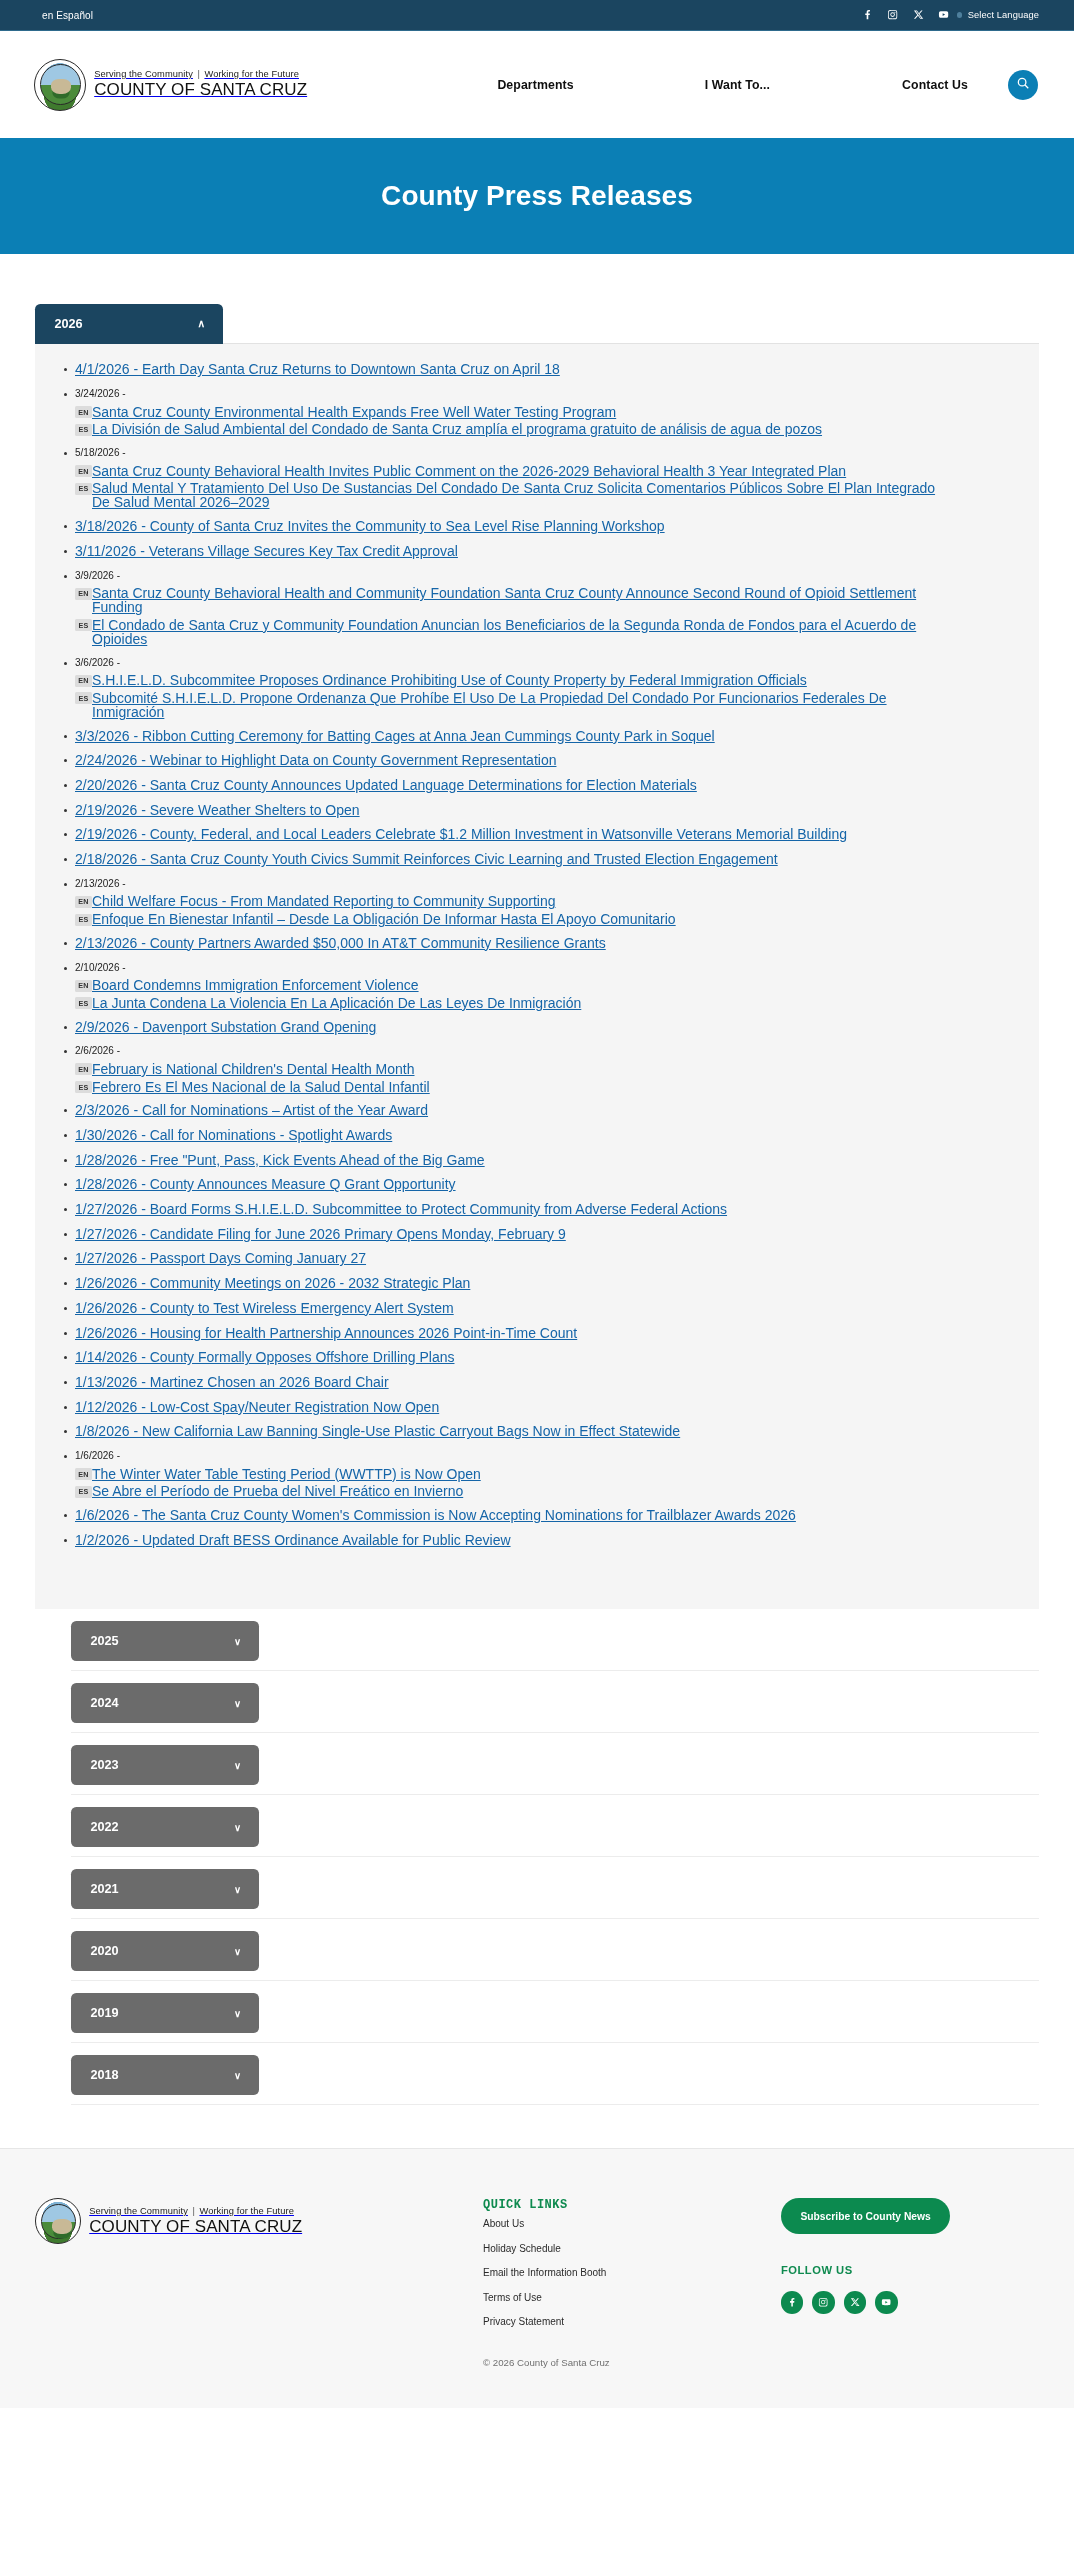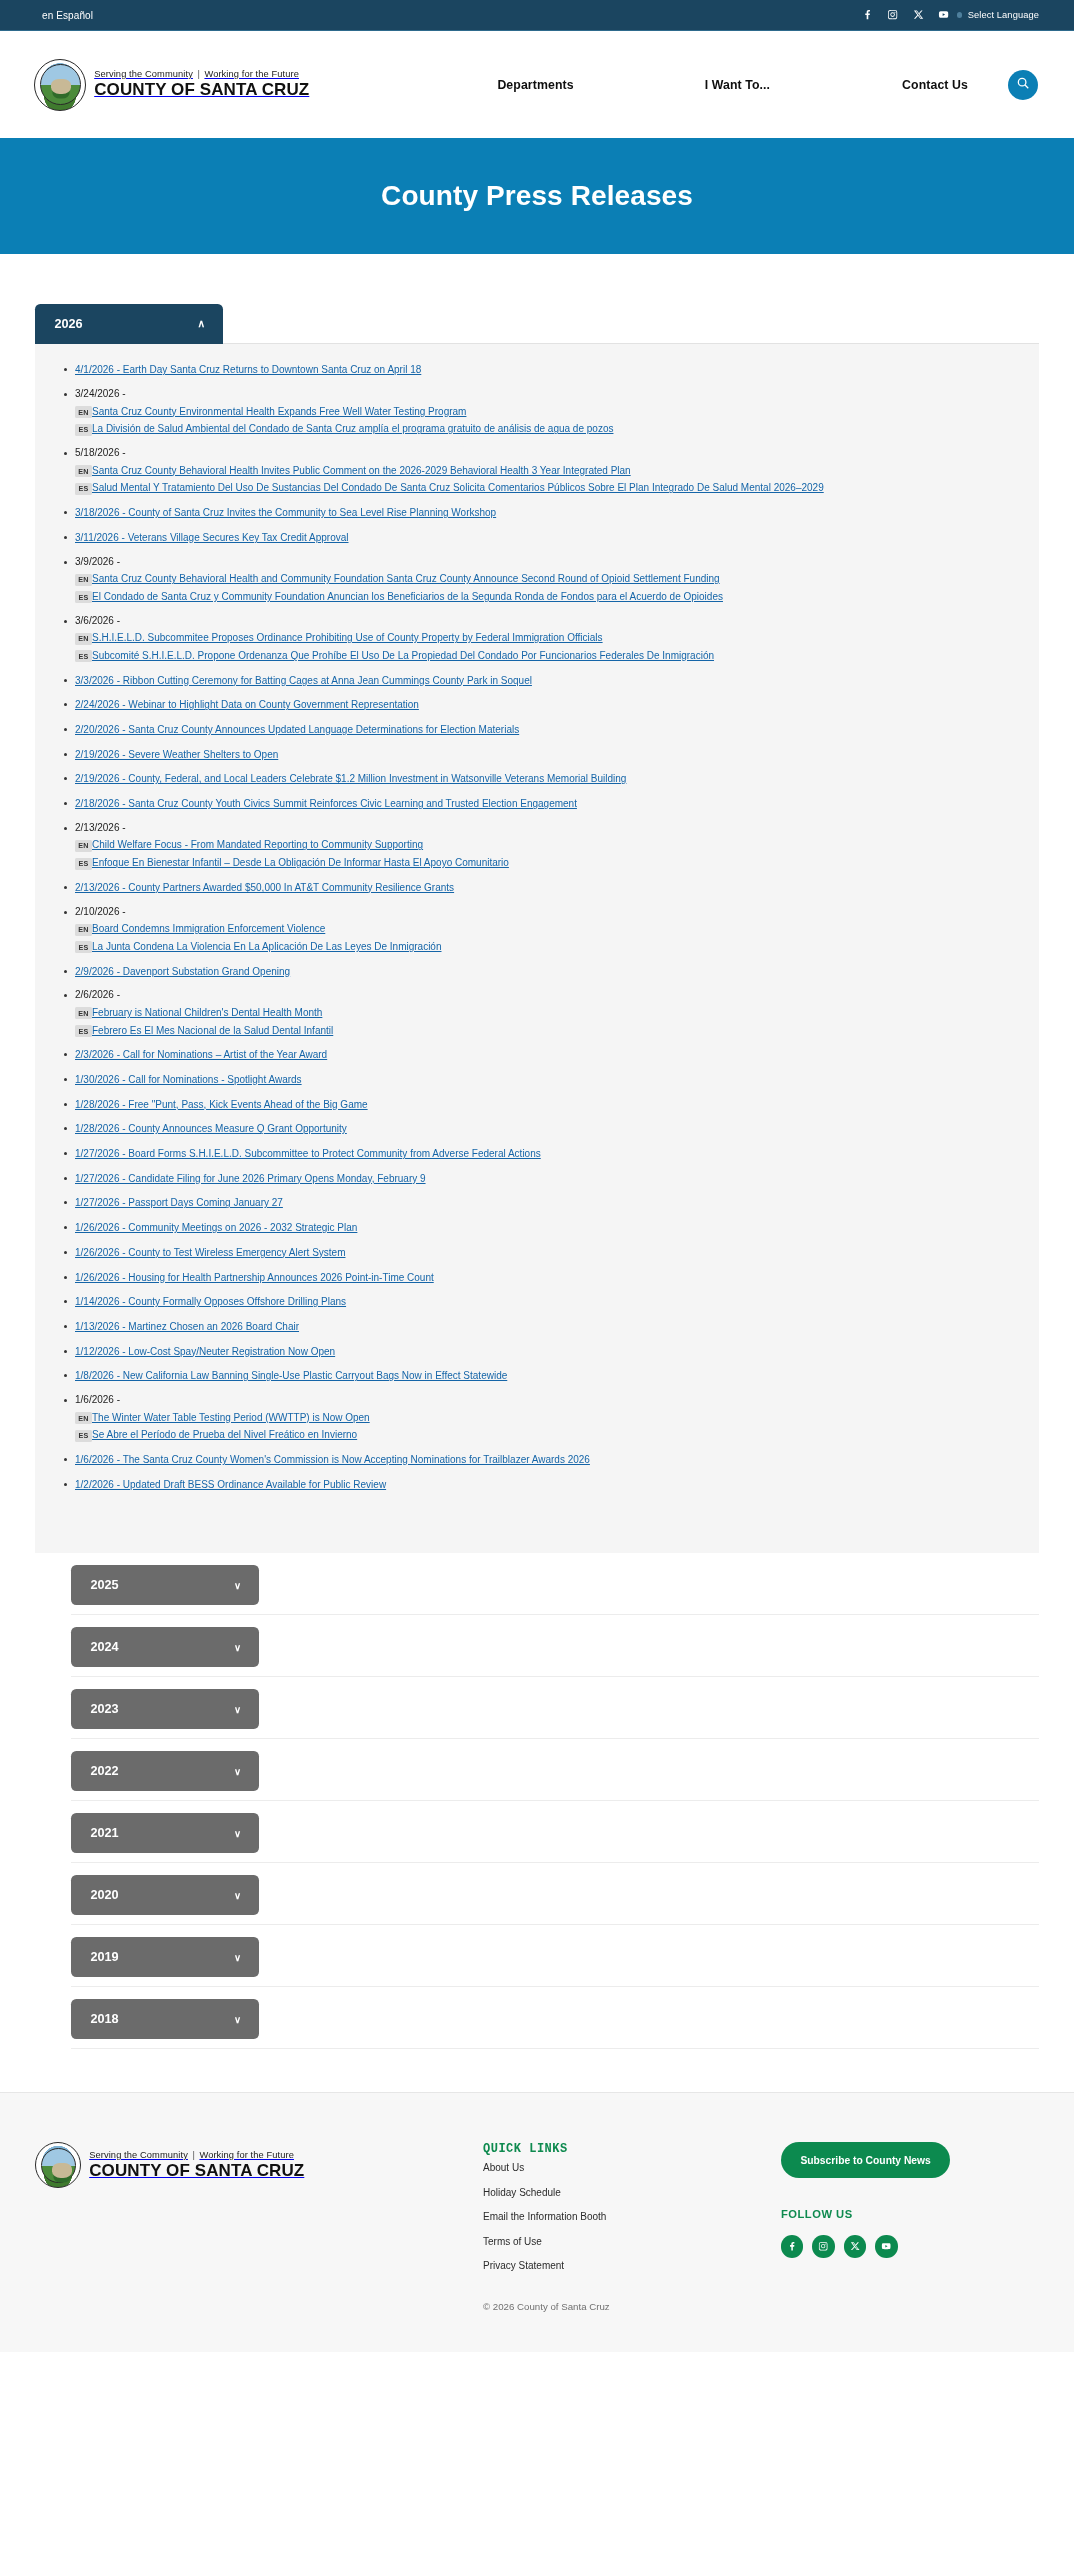--- a/index.html
+++ b/index.html
@@ -84,21 +84,21 @@
     border-radius: 40% 40% 45% 45%;
     background: #c8b996;
     box-shadow: 0 6px 0 -1.5px #2f6b2a;
   }
   .brand-text .tagline {
     font-size: 9.3px; color: #1a1a1a; letter-spacing: 0.1px;
     margin-bottom: 1.5px; white-space: nowrap;
   }
   .brand-text .tagline .bar { margin: 0 4.5px; color: #555; }
   .brand-text .county-name {
-    font-size: 17px; font-weight: 700; color: #111111;
+    font-size: 17px; font-weight: 400; color: #111111;
     letter-spacing: 0.1px; white-space: nowrap;
   }
   .nav {
     flex: 1;
     display: flex;
     align-items: center;
     justify-content: flex-end;
     gap: 4px;
     padding-right: 6px;
   }
@@ -181,21 +181,21 @@
     width: 3px; height: 3px;
     border-radius: 50%;
     background: #333333;
   }
   .pr-date {
     font-size: 10px;
     color: #1c1c1c;
     line-height: 14px;
   }
   a.pr-link {
-    font-size: 10px;
+    font-size: 14px;
     color: #1565a8;
     text-decoration: underline;
     line-height: 14px;
   }
   .pr-sub {
     display: flex;
     align-items: flex-start;
     margin-top: 3.7px;
     max-width: 880px;
   }

